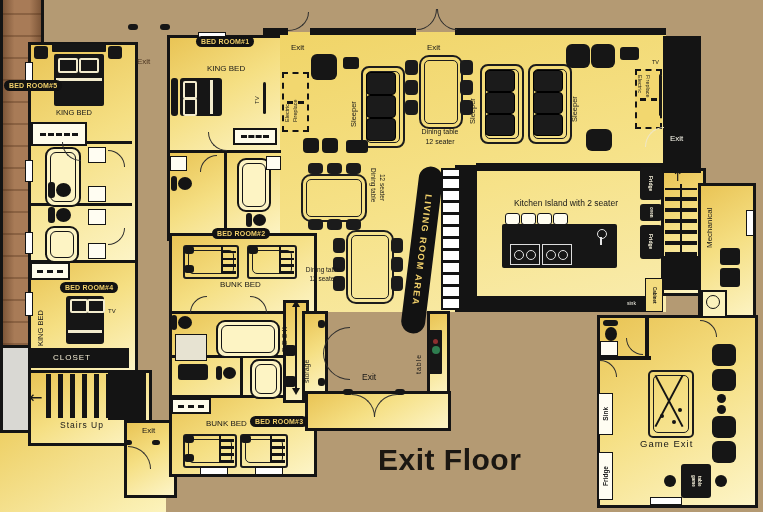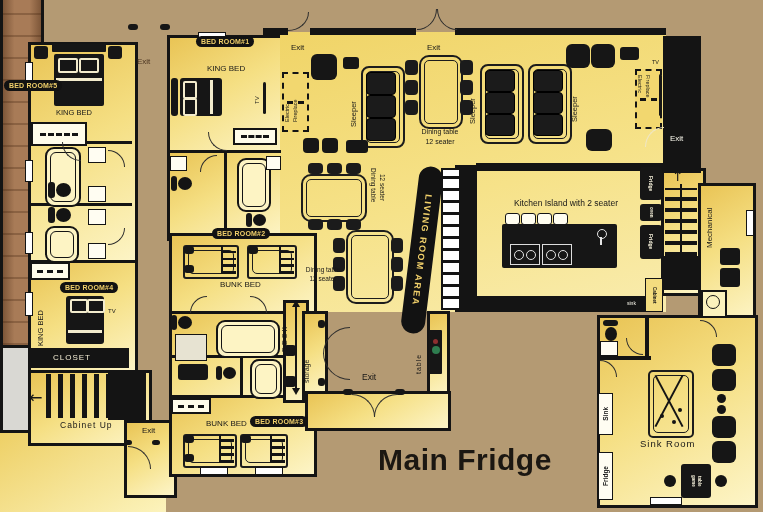--- a/index.html
+++ b/index.html
@@ -134,21 +134,21 @@
     <div class="txt" style="left:108px;top:308px;font-size:6px">TV</div>
     <div class="wall" style="left:28px;top:348px;width:101px;height:20px"></div>
     <div class="txt" style="left:53px;top:353px;font-size:8px;color:#f3ecd4;letter-spacing:1px">CLOSET</div>
   </div>
 
   
   <div class="g">
     <div style="position:absolute;left:46px;top:374px;width:64px;height:44px;background:repeating-linear-gradient(90deg,#141414 0 5px,rgba(0,0,0,0) 5px 12px)"></div>
     <div class="wall" style="left:108px;top:372px;width:38px;height:48px"></div>
     <div class="txt" style="left:29px;top:388px;font-size:16px;font-family:'DejaVu Sans',sans-serif">←</div>
-    <div class="txt" style="left:60px;top:420px;font-size:8.5px;letter-spacing:1px">Cabinet Up</div>
+    <div class="txt" style="left:60px;top:420px;font-size:8.5px;letter-spacing:1px">Stairs Up</div>
     <div class="txt" style="left:142px;top:426px;font-size:8px">Exit</div>
     <div class="arc a-tr" style="left:128px;top:446px;width:22px;height:22px"></div>
     <div class="blk" style="left:124px;top:440px;width:8px;height:5px"></div>
     <div class="blk" style="left:152px;top:440px;width:8px;height:5px"></div>
   </div>
 
   
   <div class="g">
     <div class="blk" style="left:128px;top:24px;width:10px;height:6px"></div>
     <div class="blk" style="left:160px;top:24px;width:10px;height:6px"></div>
@@ -394,21 +394,21 @@
     <div class="white" style="left:600px;top:341px;width:16px;height:13px"></div>
     <div class="arc a-bl" style="left:626px;top:338px;width:16px;height:16px"></div>
     <div class="arc a-tr" style="left:600px;top:360px;width:16px;height:16px"></div>
 
     <div class="outl" style="left:648px;top:370px;width:42px;height:64px;border-radius:5px"></div>
     <div style="position:absolute;left:668px;top:372px;width:2px;height:58px;background:#141414;transform:rotate(28deg);z-index:9"></div>
     <div style="position:absolute;left:668px;top:372px;width:2px;height:58px;background:#141414;transform:rotate(-28deg);z-index:9"></div>
     <div class="dot" style="left:660px;top:414px;width:4px;height:4px;z-index:10"></div>
     <div class="dot" style="left:672px;top:420px;width:4px;height:4px;z-index:10"></div>
     <div class="dot" style="left:678px;top:408px;width:4px;height:4px;z-index:10"></div>
-    <div class="txt" style="left:640px;top:438px;font-size:9.5px;letter-spacing:1px">Sink Room</div>
+    <div class="txt" style="left:640px;top:438px;font-size:9.5px;letter-spacing:1px">Game Exit</div>
 
     <div class="white" style="left:598px;top:393px;width:13px;height:40px;display:flex;align-items:center;justify-content:center;z-index:8">
         <span class="vup" style="font-size:6.5px;font-weight:700;color:#141414">Sink</span>
       </div>
     <div class="white" style="left:598px;top:452px;width:13px;height:46px;display:flex;align-items:center;justify-content:center;z-index:8">
         <span class="vup" style="font-size:6.5px;font-weight:700;color:#141414">Fridge</span>
       </div>
 
     <div class="blk" style="left:712px;top:344px;width:24px;height:22px;border-radius:6px"></div>
     <div class="blk" style="left:712px;top:369px;width:24px;height:22px;border-radius:6px"></div>
@@ -432,15 +432,15 @@
     <div class="win" style="left:25px;top:232px;width:6px;height:20px"></div>
     <div class="win" style="left:25px;top:292px;width:6px;height:22px"></div>
     <div class="win" style="left:198px;top:32px;width:26px;height:6px"></div>
     <div class="win" style="left:200px;top:467px;width:26px;height:6px"></div>
     <div class="win" style="left:255px;top:467px;width:26px;height:6px"></div>
     <div class="win" style="left:650px;top:497px;width:30px;height:6px"></div>
     <div class="win" style="left:746px;top:210px;width:6px;height:24px"></div>
   </div>
 
   
-  <div class="title" style="left:378px;top:443px">Main Fridge</div>
+  <div class="title" style="left:378px;top:443px">Exit Floor</div>
 
 </div>
 
 </body></html>

